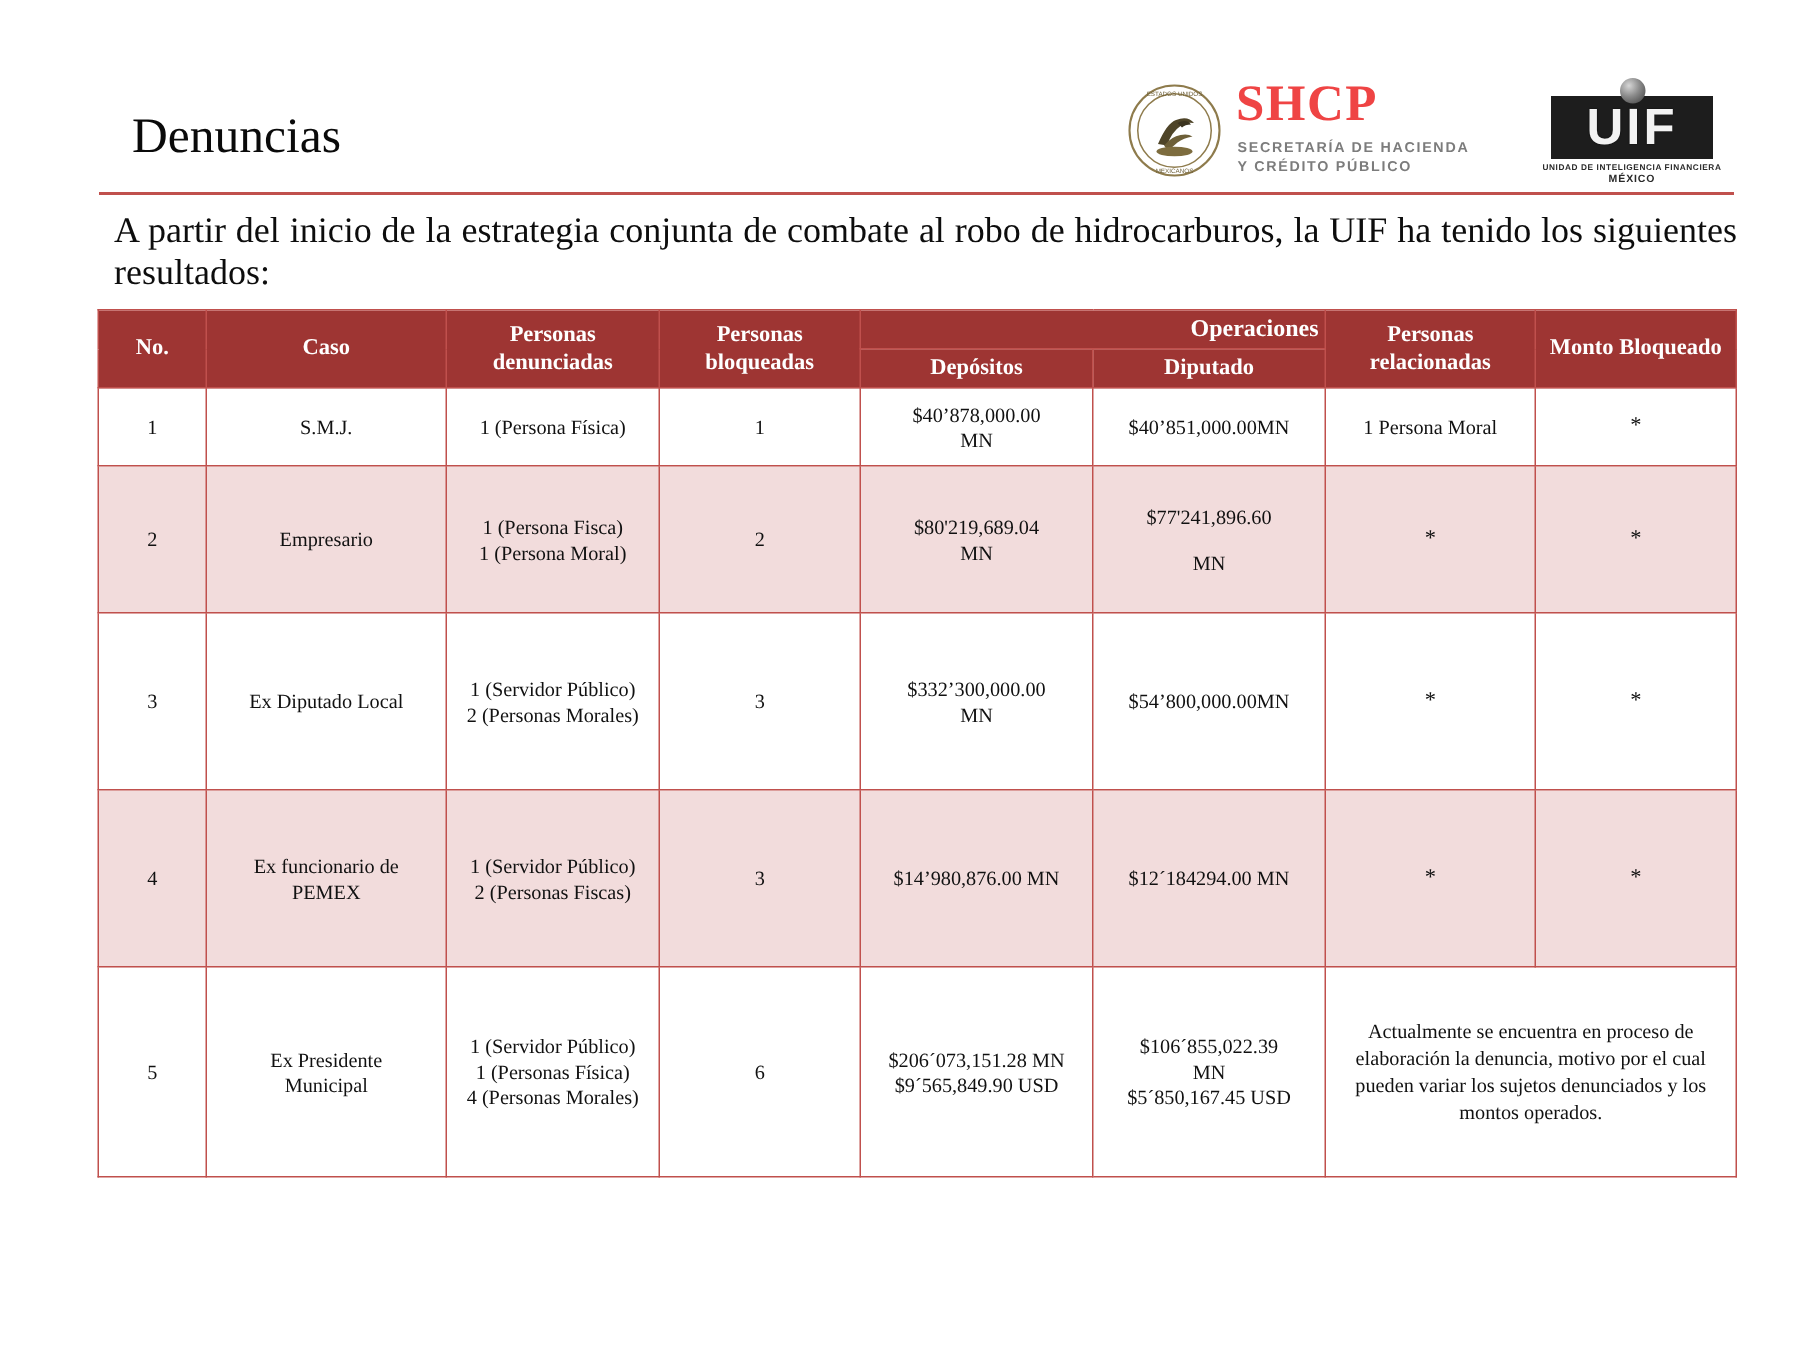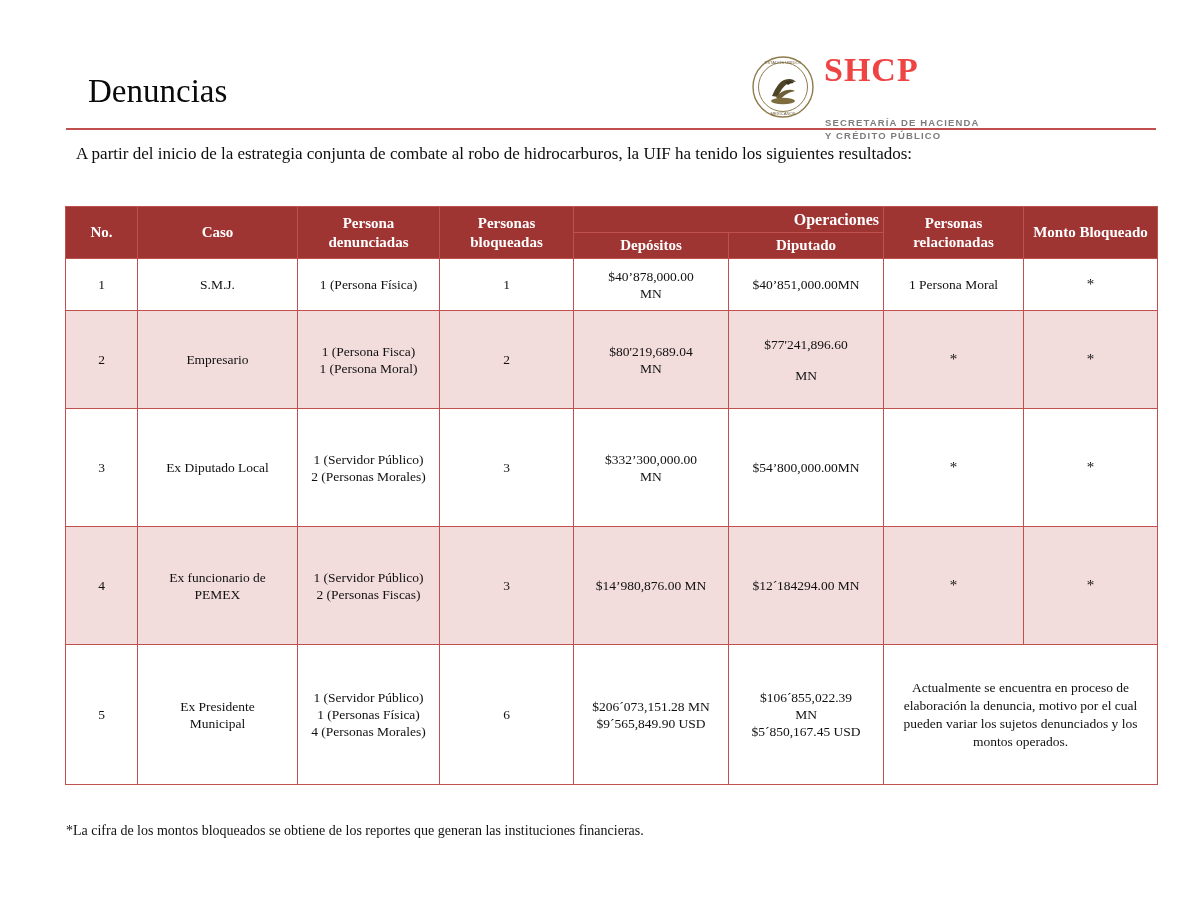--- a/index.html
+++ b/index.html
@@ -31,21 +31,21 @@
   .shcp-word{
     position:absolute;left:72px;top:0px;
     font-family:"Liberation Serif","DejaVu Serif",serif;
     font-weight:bold;font-size:34px;letter-spacing:1px;
     color:#ef4444;line-height:36px;
   }
   .shcp-sub{
     position:absolute;left:73px;top:40px;
     font-family:"Liberation Sans","DejaVu Sans",sans-serif;
     font-size:9.5px;letter-spacing:1.15px;line-height:13px;
-    color:#7c7c7c;font-weight:bold;margin-top:24px;
+    color:#7c7c7c;font-weight:bold;
   }
   
   .uif-group{position:absolute;left:1028px;top:52px;width:122px;height:72px;}
   .uif-box{position:absolute;left:6px;top:12px;width:108px;height:42px;background:#1d1d1d;}
   .uif-letters{
     position:absolute;left:6px;top:12px;width:108px;height:42px;
     font-family:"Liberation Sans","DejaVu Sans",sans-serif;
     font-weight:bold;font-size:34px;line-height:42px;
     color:#f2f2f2;text-align:center;letter-spacing:2px;
     text-shadow:0 0 1px #000;
@@ -58,21 +58,21 @@
     position:absolute;left:0px;top:56px;width:120px;
     font-family:"Liberation Sans","DejaVu Sans",sans-serif;
     font-size:5.5px;font-weight:bold;letter-spacing:.4px;
     text-align:center;color:#2a2a2a;line-height:8px;
   }
   .uif-cap .l2{font-size:7px;letter-spacing:.6px;}
 
   
   .intro{
     position:absolute;left:76px;top:140px;width:1082px;
-    font-size:17px;line-height:28px;
+    font-size:24px;line-height:28px;
     text-align:justify;text-justify:inter-word;
     color:#0d0d0d;
   }
 
   
   .tbl-wrap{position:absolute;left:65px;top:206px;width:1092px;}
   table.denuncias{
     width:1092px;border-collapse:collapse;table-layout:fixed;
     font-size:13px;color:#111;
   }
@@ -131,40 +131,49 @@
       <ellipse cx="31" cy="45" rx="12" ry="3.2" fill="#7d6c3e"></ellipse>
       <path d="M33 26 q6 -3 9 1 q-4 0 -6 2 z" fill="#3c3420"></path>
     </svg>
     <div class="shcp-word">SHCP</div>
     <div class="shcp-sub">
       <div>SECRETARÍA DE HACIENDA</div>
       <div>Y CRÉDITO PÚBLICO</div>
     </div>
   </div>
 
+  <div class="uif-group">
+    <div class="uif-box"></div>
+    <div class="uif-letters">UIF</div>
+    <div class="uif-globe"></div>
+    <div class="uif-cap">
+      <div>UNIDAD DE INTELIGENCIA FINANCIERA</div>
+      <div class="l2">MÉXICO</div>
+    </div>
+  </div>
 
   <div class="intro">A partir del inicio de la estrategia conjunta de combate al robo de hidrocarburos, la UIF ha tenido los siguientes resultados:</div>
 
   <div class="tbl-wrap">
     <table class="denuncias">
       <colgroup>
         <col class="c-no">
           <col class="c-caso">
           <col class="c-den">
           <col class="c-blo">
         <col class="c-dep">
           <col class="c-ret">
           <col class="c-rel">
           <col class="c-mon">
       </colgroup>
       <thead>
         <tr>
           <th rowspan="2">No.</th>
           <th rowspan="2">Caso</th>
-          <th rowspan="2">Persona denunciadas</th>
+          <th rowspan="2">Personas denunciadas</th>
           <th rowspan="2">Personas bloqueadas</th>
           <th colspan="2" class="group">Operaciones</th>
           <th rowspan="2">Personas relacionadas</th>
           <th rowspan="2">Monto Bloqueado</th>
         </tr>
         <tr>
           <th>Depósitos</th>
           <th>Diputado</th>
         </tr>
       </thead>
@@ -263,15 +272,14 @@
             <span class="ml">MN</span>
             <span class="ml">$5´850,167.45 USD</span>
           </td>
           <td class="just" colspan="2">Actualmente se encuentra en proceso de elaboración la denuncia, motivo por el cual pueden variar los sujetos denunciados y los montos operados.</td>
         </tr>
 
       </tbody>
     </table>
   </div>
 
-  <div class="footnote">*La cifra de los montos bloqueados se obtiene de los reportes que generan las instituciones financieras.</div>
 
 </div>
 
 </body></html>

